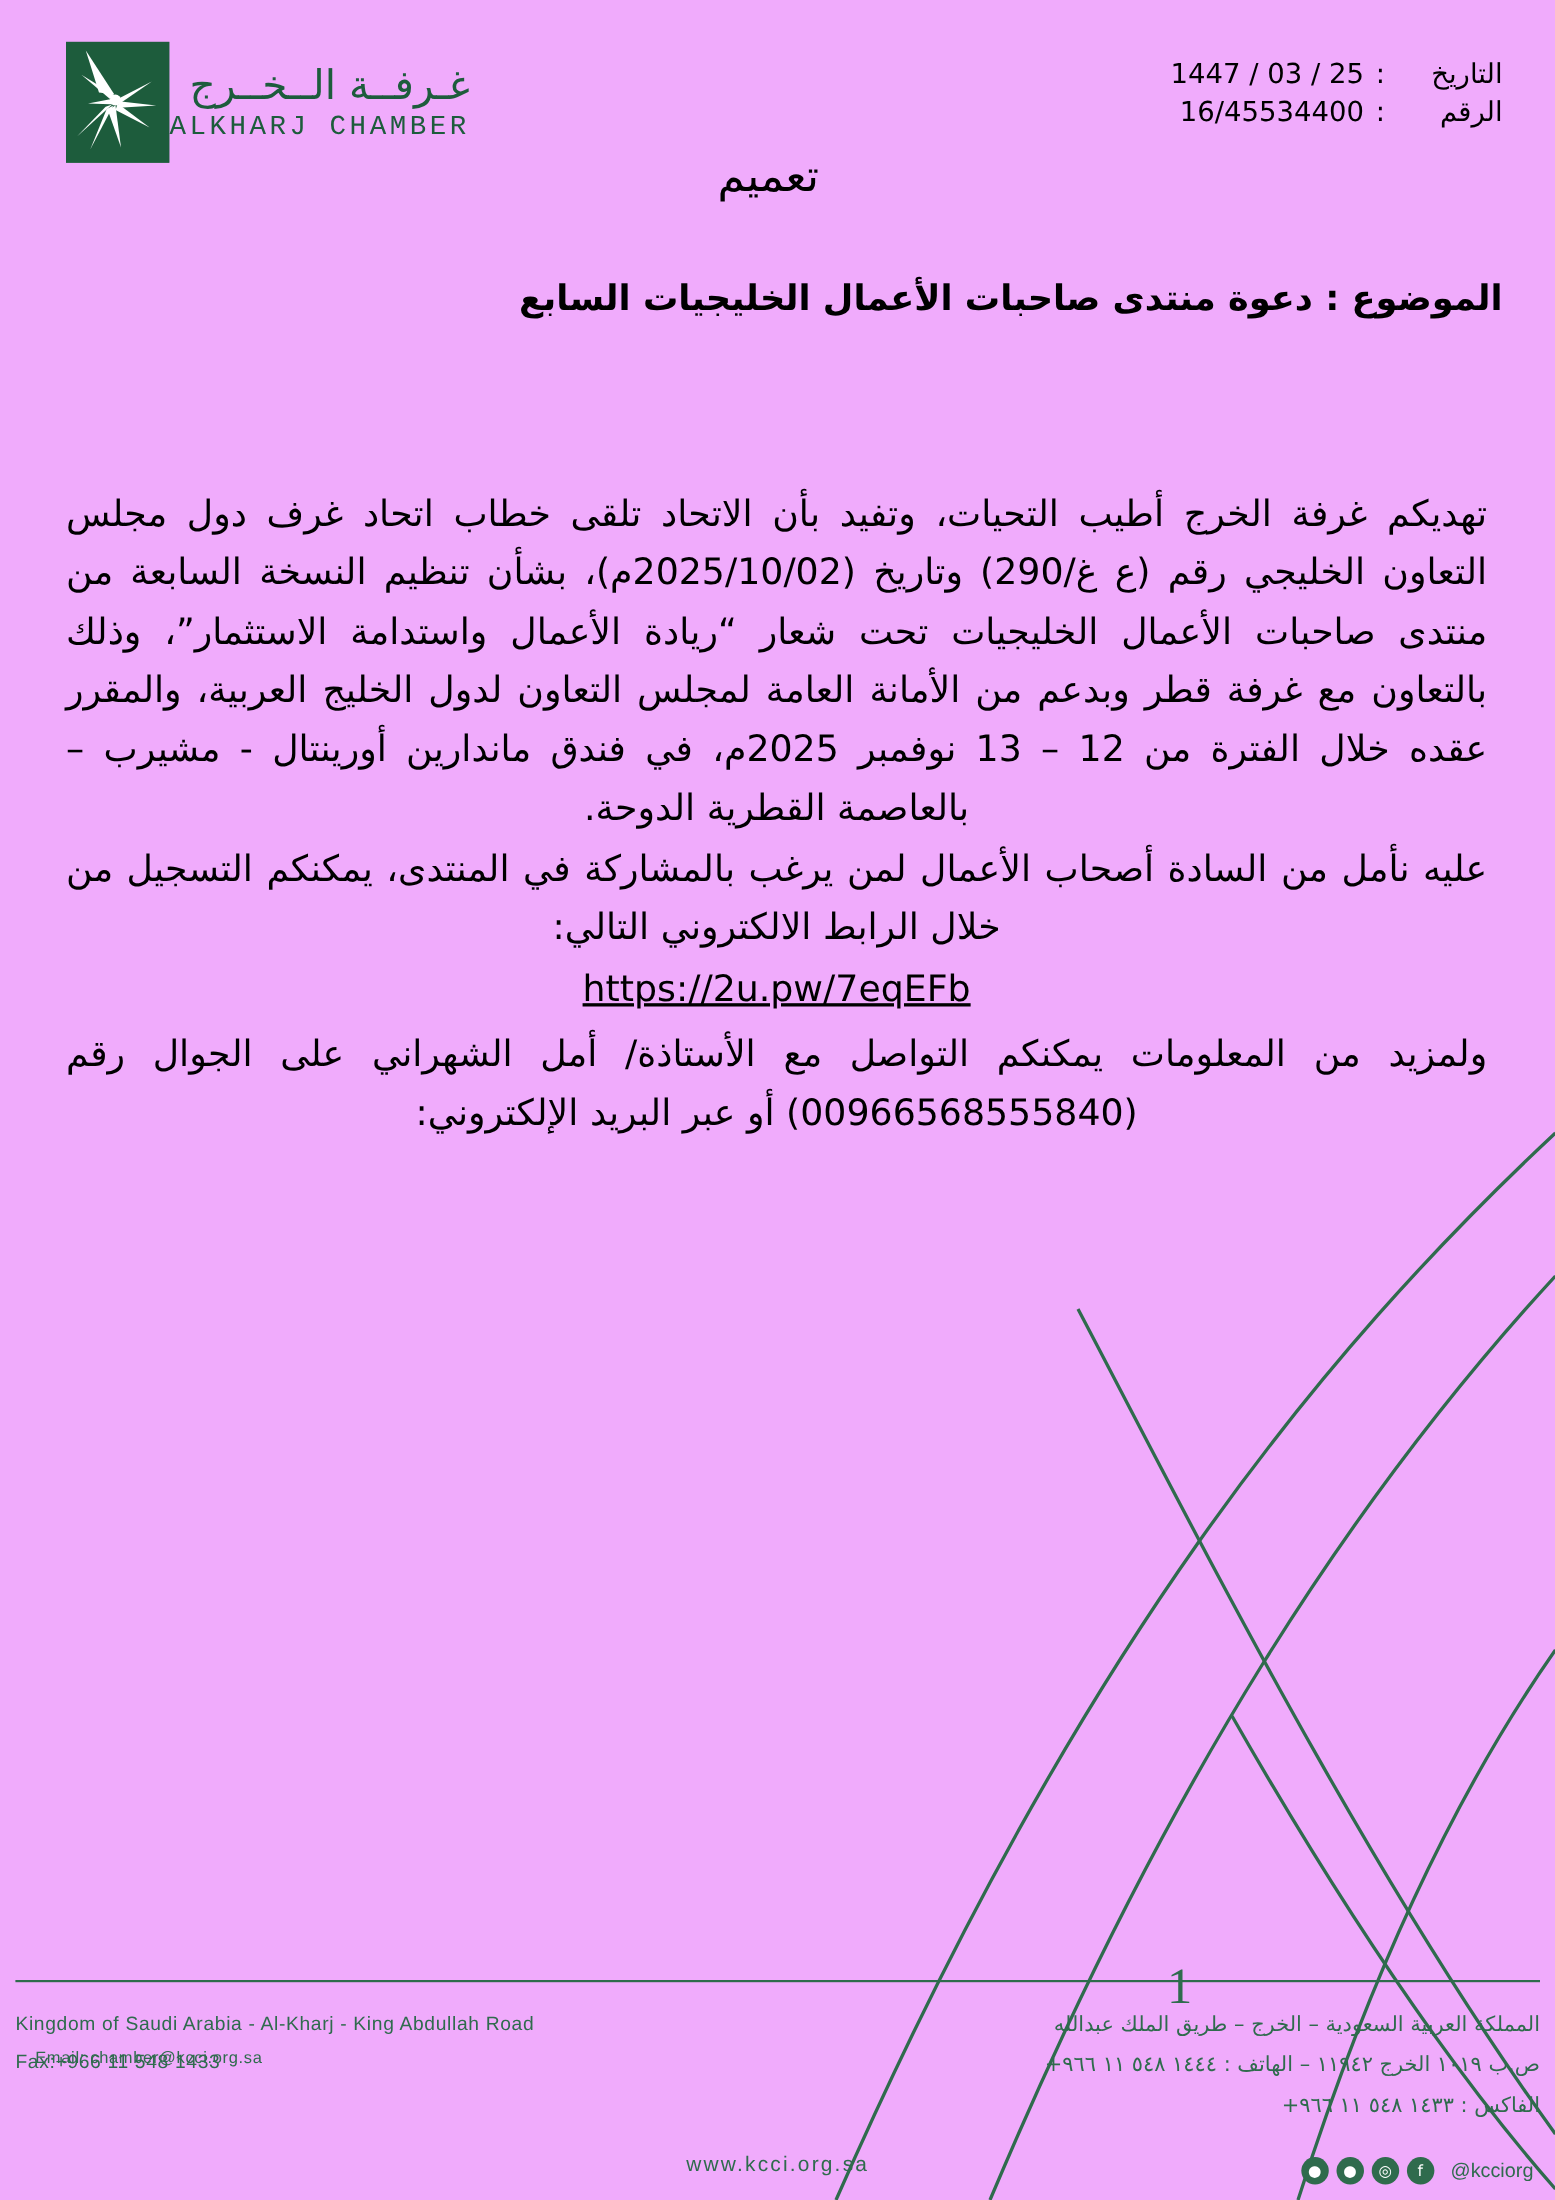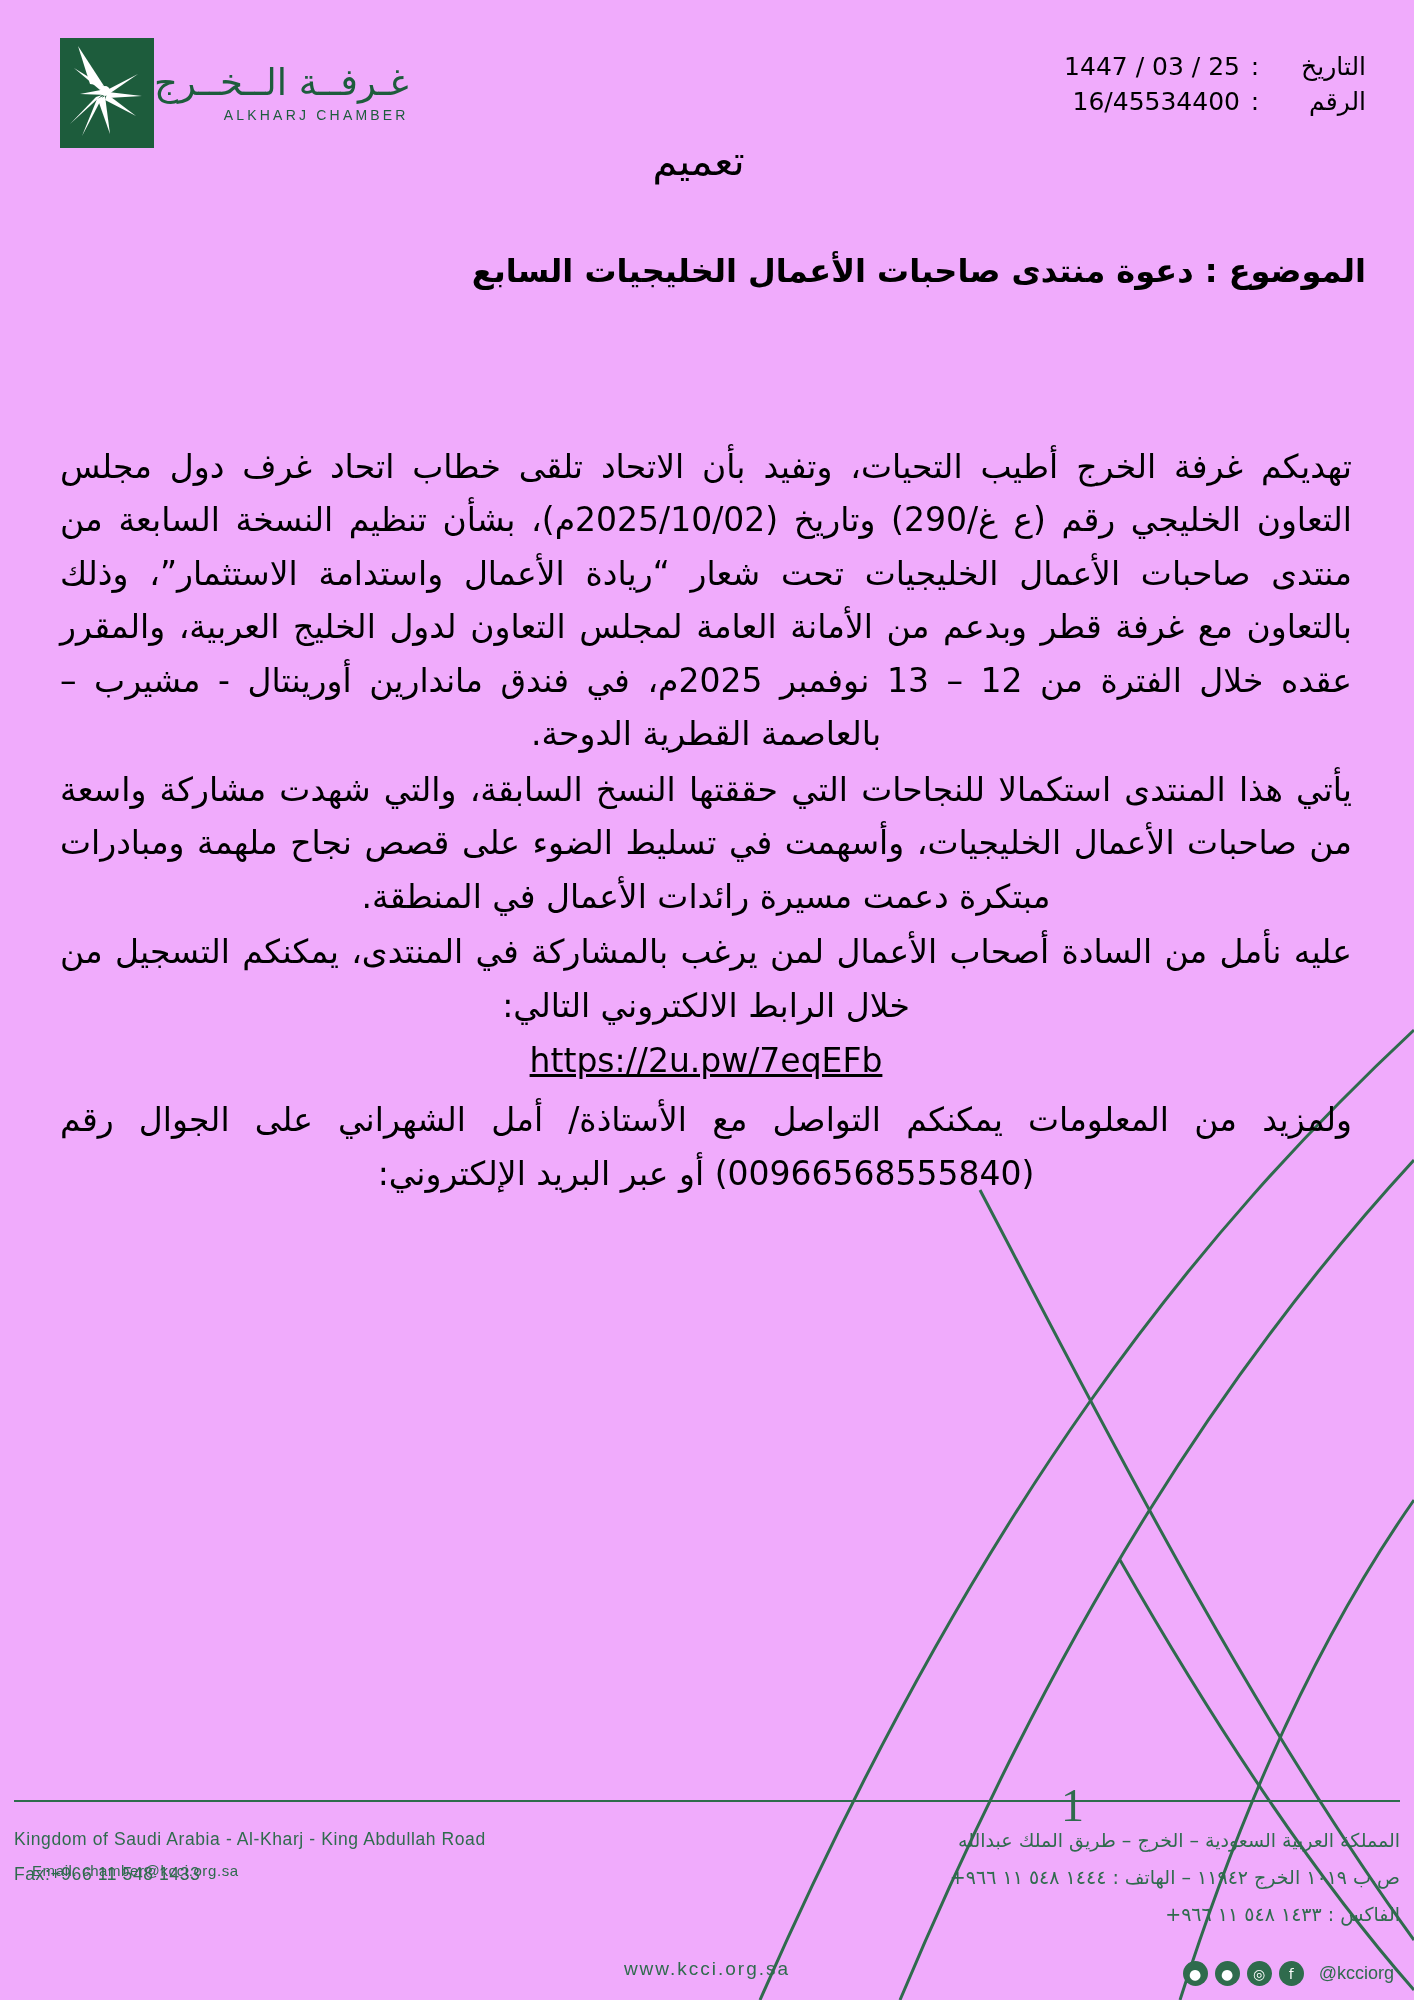--- a/index.html
+++ b/index.html
@@ -53,26 +53,26 @@
     line-height: 1;
   }
   .logo-ar {
     font-size: 37px;
     color: #1d5c3c;
     letter-spacing: 2px;
     font-weight: 400;
     white-space: nowrap;
   }
   .logo-en {
-    font-size: 14px;
+    font-size: 25px;
     color: #1d5c3c;
     letter-spacing: 3.2px;
     margin-top: 7px;
     white-space: nowrap;
-    font-family: Liberation Sans, sans-serif;
+    font-family: Liberation Mono, monospace;
   }
 
   .meta {
     position: absolute;
     top: 52px;
     right: 48px;
     direction: rtl;
     text-align: right;
   }
   .meta-row {
@@ -331,21 +331,20 @@
 
     <div class="doc-title">
       <span>تعميم</span>
     </div>
   </div>
 
   <div class="subject">الموضوع : دعوة منتدى صاحبات الأعمال الخليجيات السابع</div>
 
   <div class="body-area">
     <p class="para">تهديكم غرفة الخرج أطيب التحيات، وتفيد بأن الاتحاد تلقى خطاب اتحاد غرف دول مجلس التعاون الخليجي رقم (ع غ/290) وتاريخ (2025/10/02م)، بشأن تنظيم النسخة السابعة من منتدى صاحبات الأعمال الخليجيات تحت شعار “ريادة الأعمال واستدامة الاستثمار”، وذلك بالتعاون مع غرفة قطر وبدعم من الأمانة العامة لمجلس التعاون لدول الخليج العربية، والمقرر عقده خلال الفترة من 12 – 13 نوفمبر 2025م، في فندق ماندارين أورينتال - مشيرب – بالعاصمة القطرية الدوحة.</p>
-    <p class="para">يأتي هذا المنتدى استكمالا للنجاحات التي حققتها النسخ السابقة، والتي شهدت مشاركة واسعة من صاحبات الأعمال الخليجيات، وأسهمت في تسليط الضوء على قصص نجاح ملهمة ومبادرات مبتكرة دعمت مسيرة رائدات الأعمال في المنطقة.</p>
     <p class="para">عليه نأمل من السادة أصحاب الأعمال لمن يرغب بالمشاركة في المنتدى، يمكنكم التسجيل من خلال الرابط الالكتروني التالي:</p>
     <p class="para link-line">
       <a class="link" href="#">https://2u.pw/7eqEFb</a>
     </p>
     <p class="para">ولمزيد من المعلومات يمكنكم التواصل مع الأستاذة/ أمل الشهراني على الجوال رقم (00966568555840) أو عبر البريد الإلكتروني:</p>
   </div>
 
   <div class="footer">
     <div class="footer-rule"></div>
 

